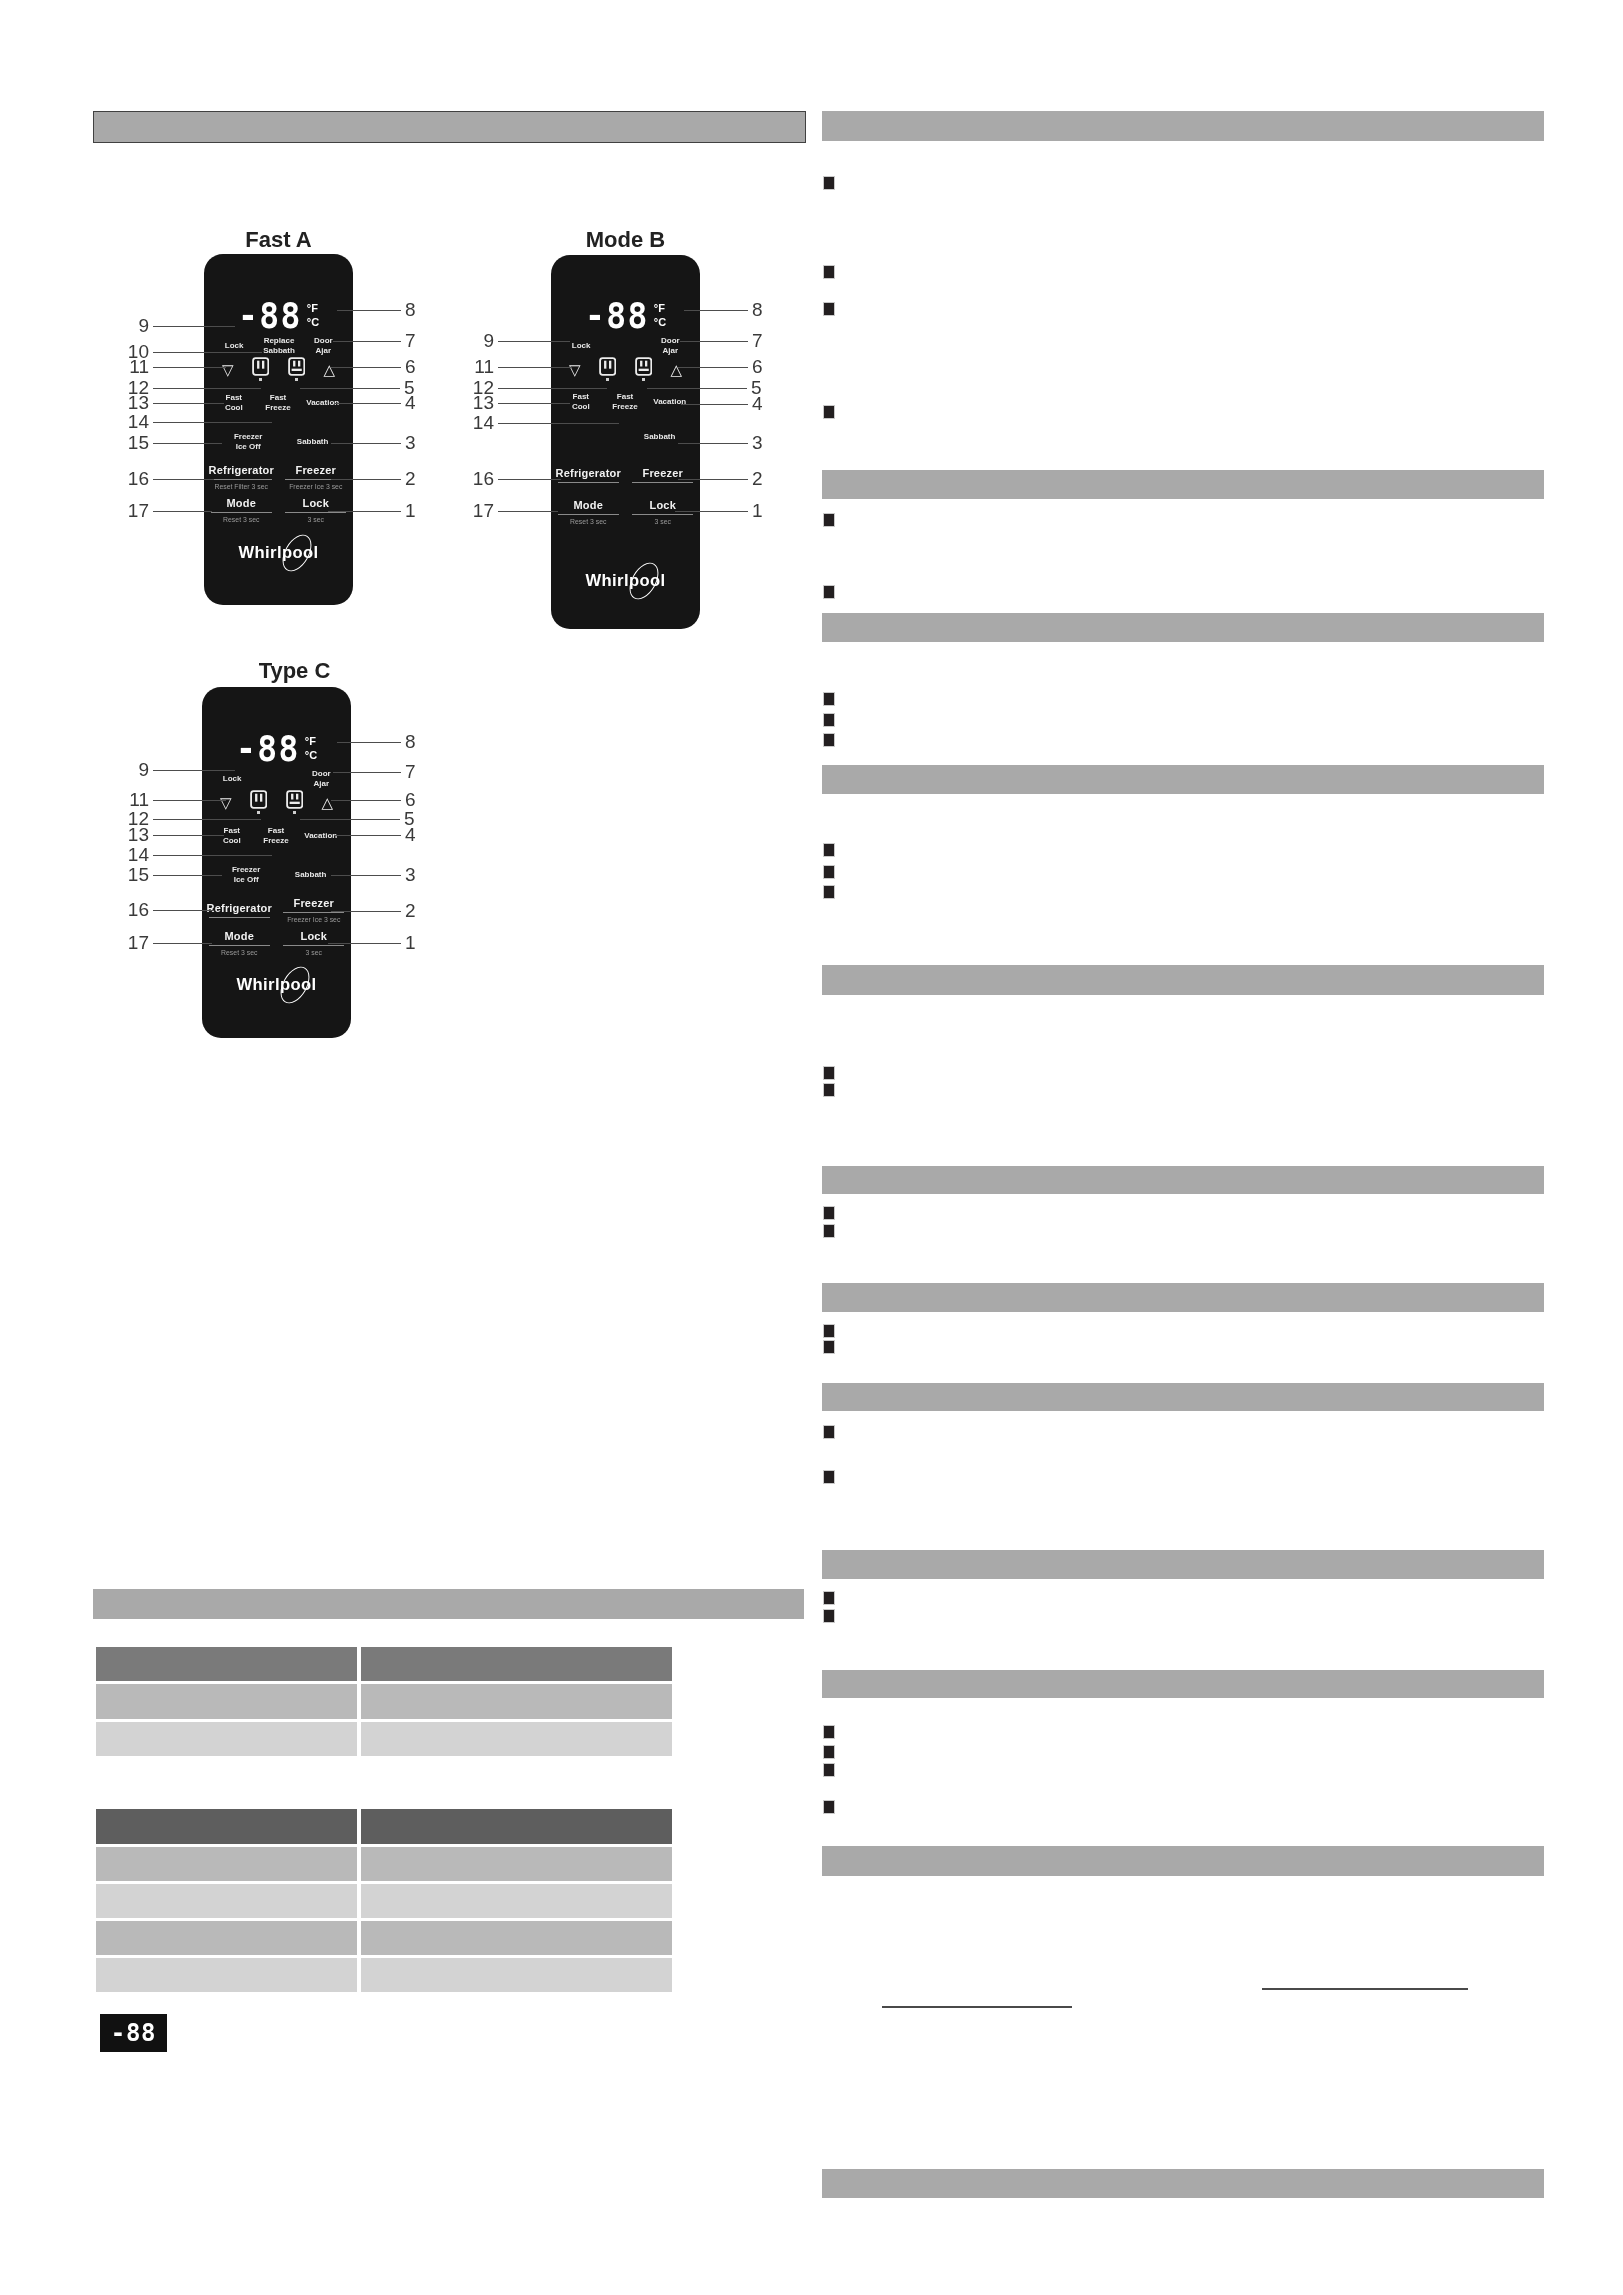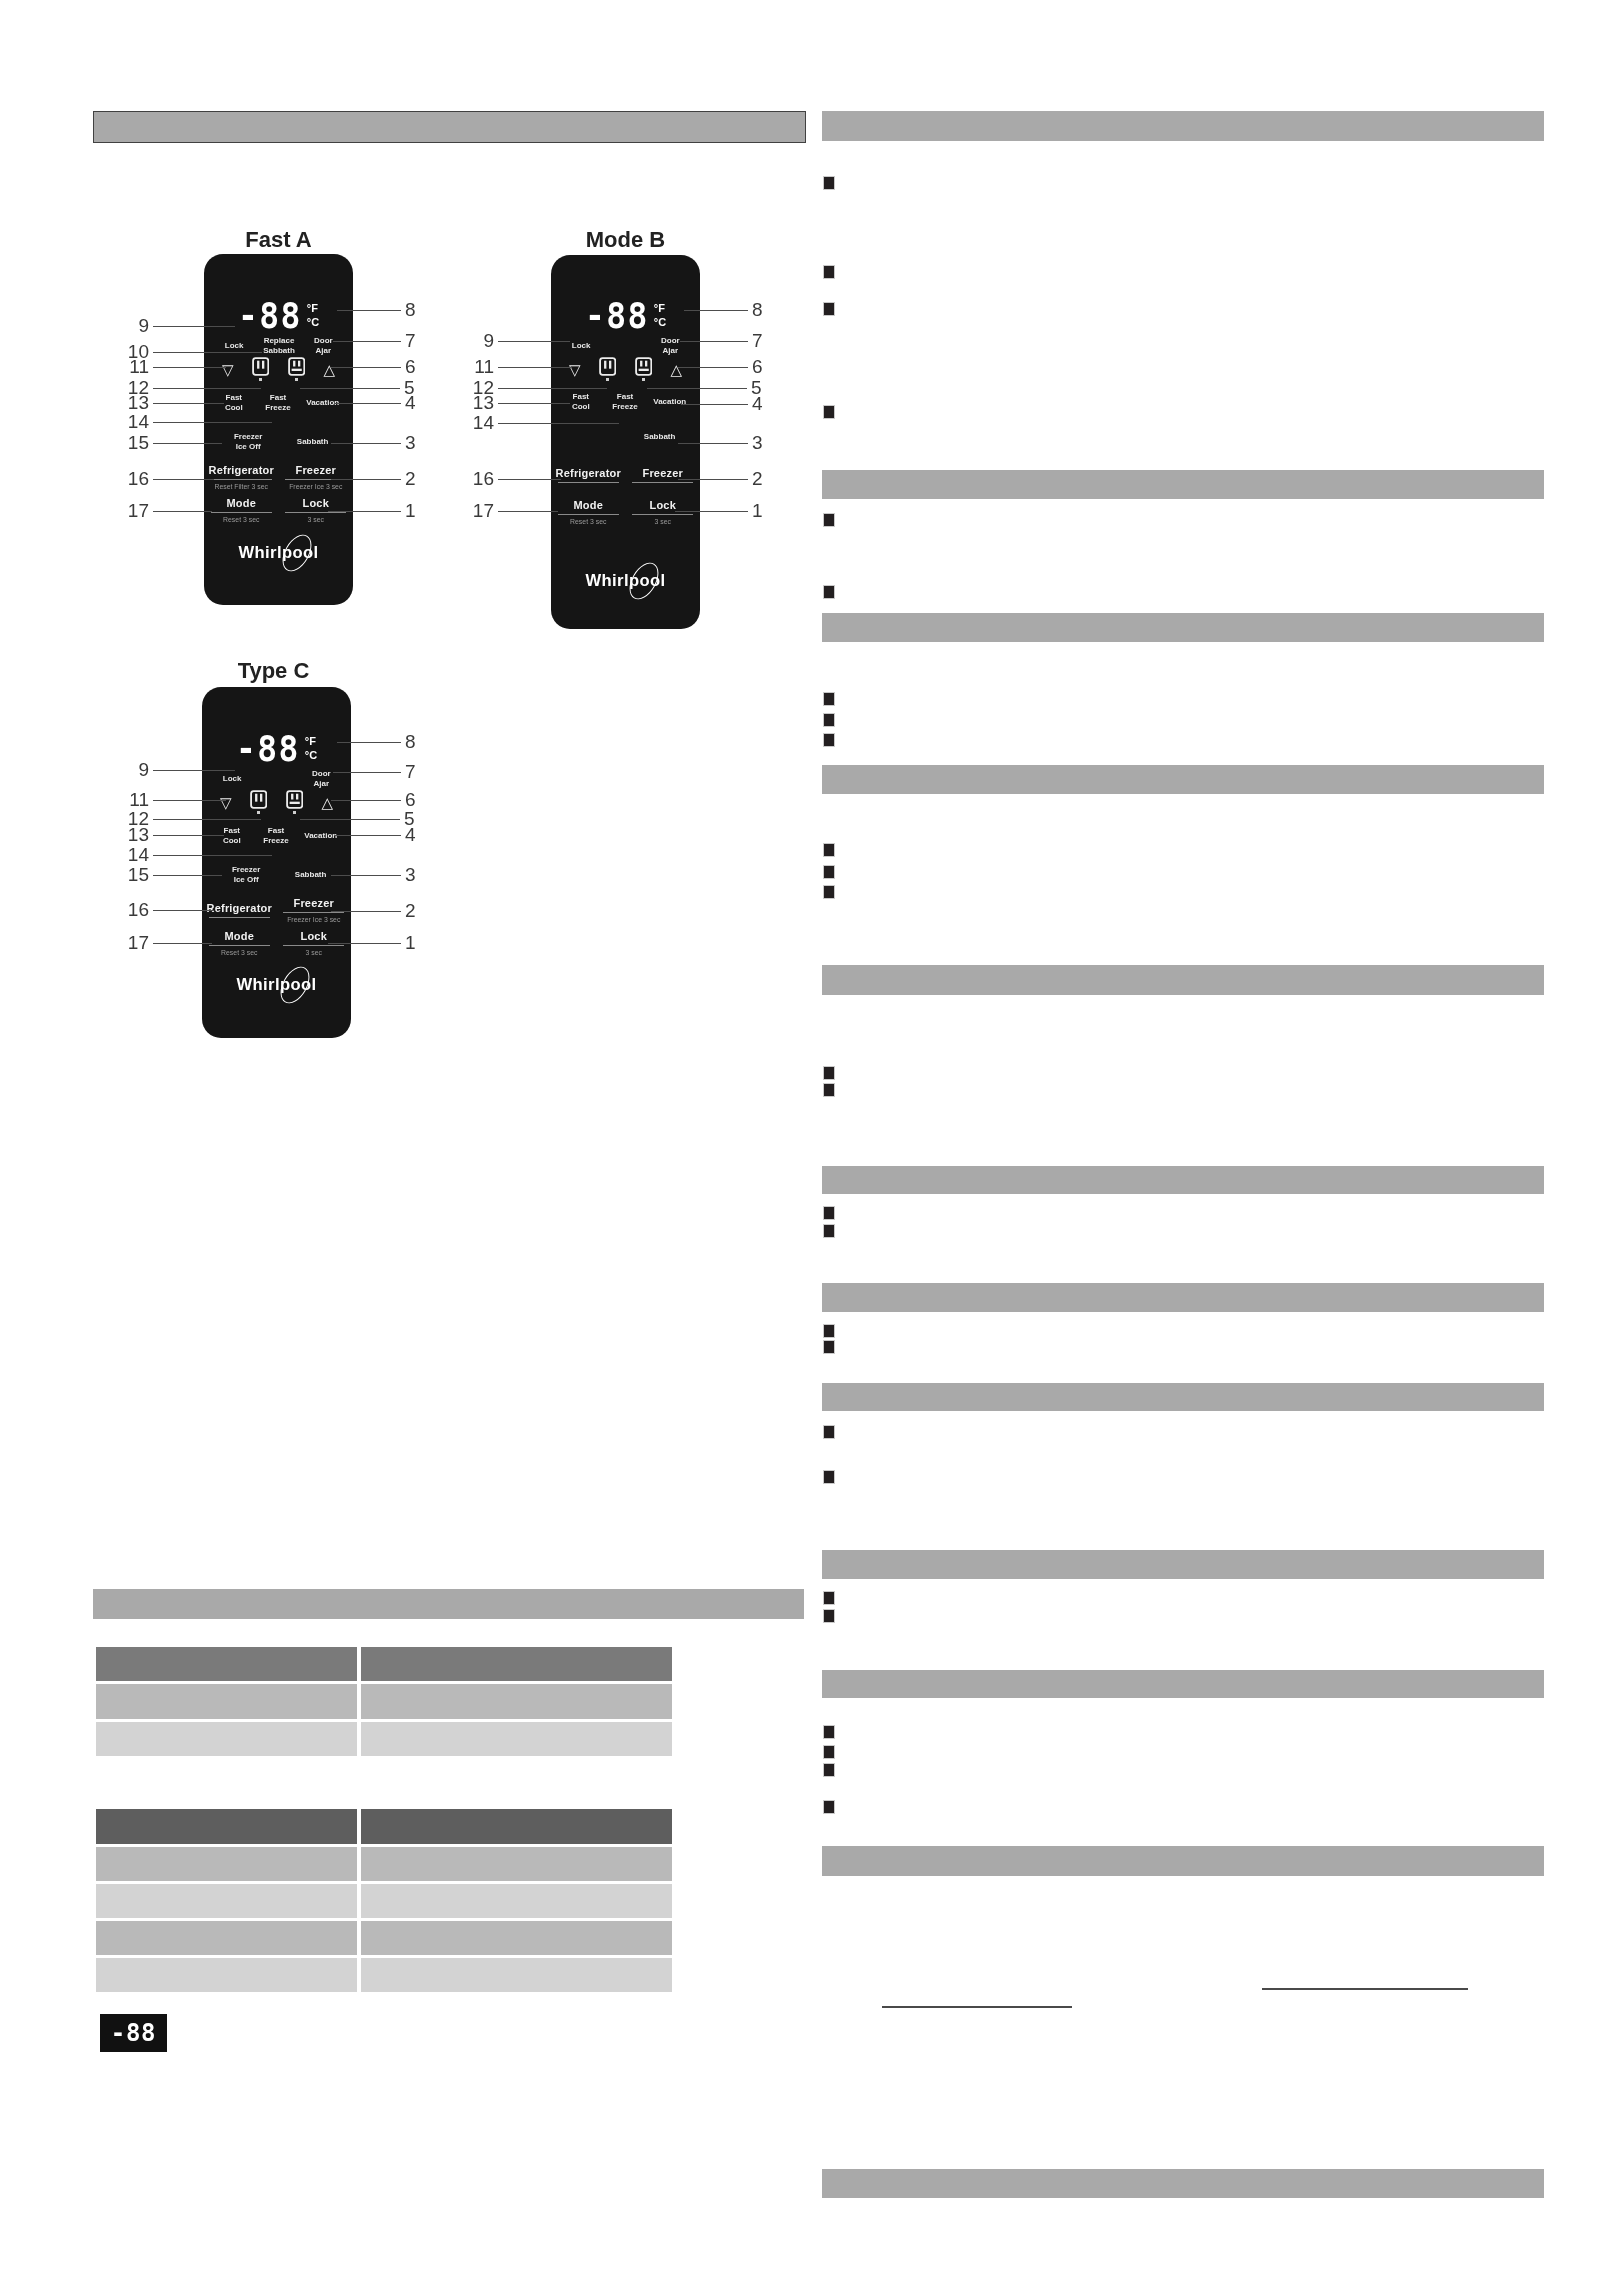--- a/index.html
+++ b/index.html
@@ -53,21 +53,21 @@
 </head>
 <body>
 
 <div class="page">
 
   <div class="lbar bordered" style="top:111px;height:30px;"></div>
   <div class="lbar" style="top:1589px;height:30px;"></div>
 
   <div class="ptitle" style="left:206px;top:227px;">Fast A</div>
   <div class="ptitle" style="left:553px;top:227px;">Mode B</div>
-  <div class="ptitle" style="left:201px;top:658px;">Type C</div>
+  <div class="ptitle" style="left:222px;top:658px;">Type C</div>
 
   <section class="panel" style="left:204px;top:254px;width:149px;height:351px;">
     <div class="disp" style="top:42px;">
       <span class="digits">-88</span>
       <span class="units">
         <em>°F</em>
         <em>°C</em>
       </span>
     </div>
     <div class="row" style="top:82px;padding:0 10px;">

